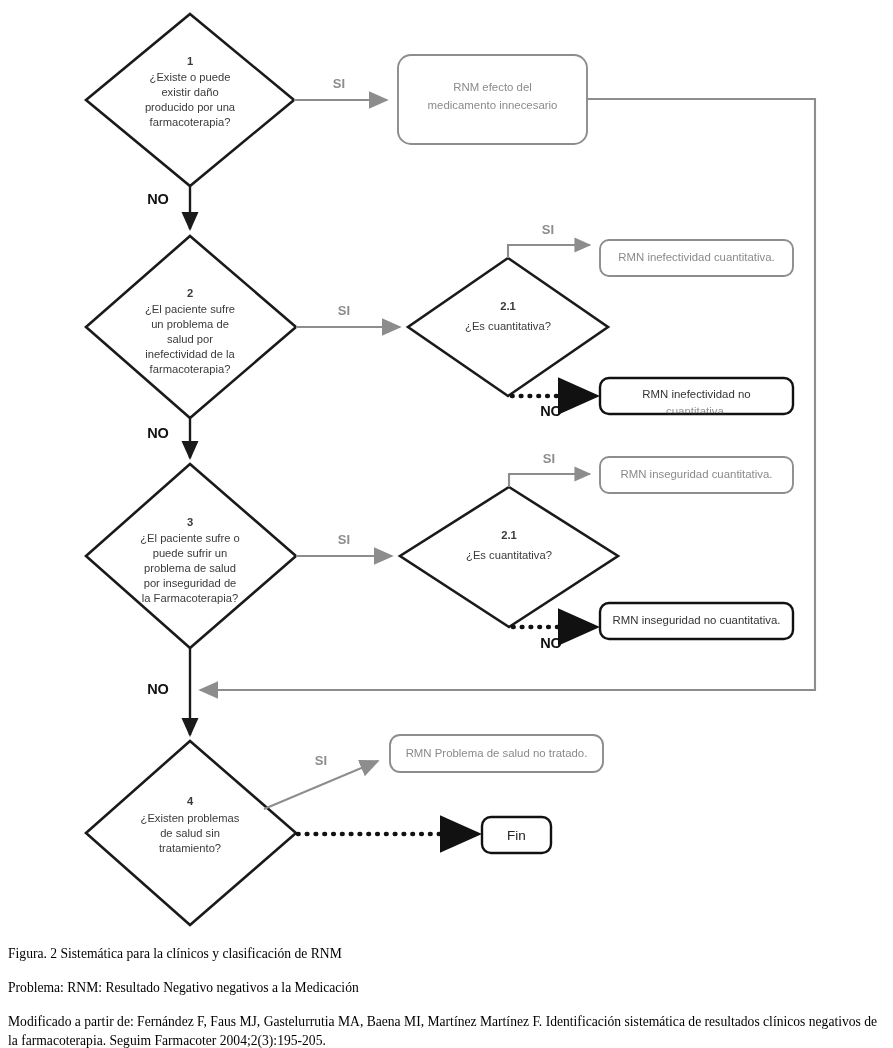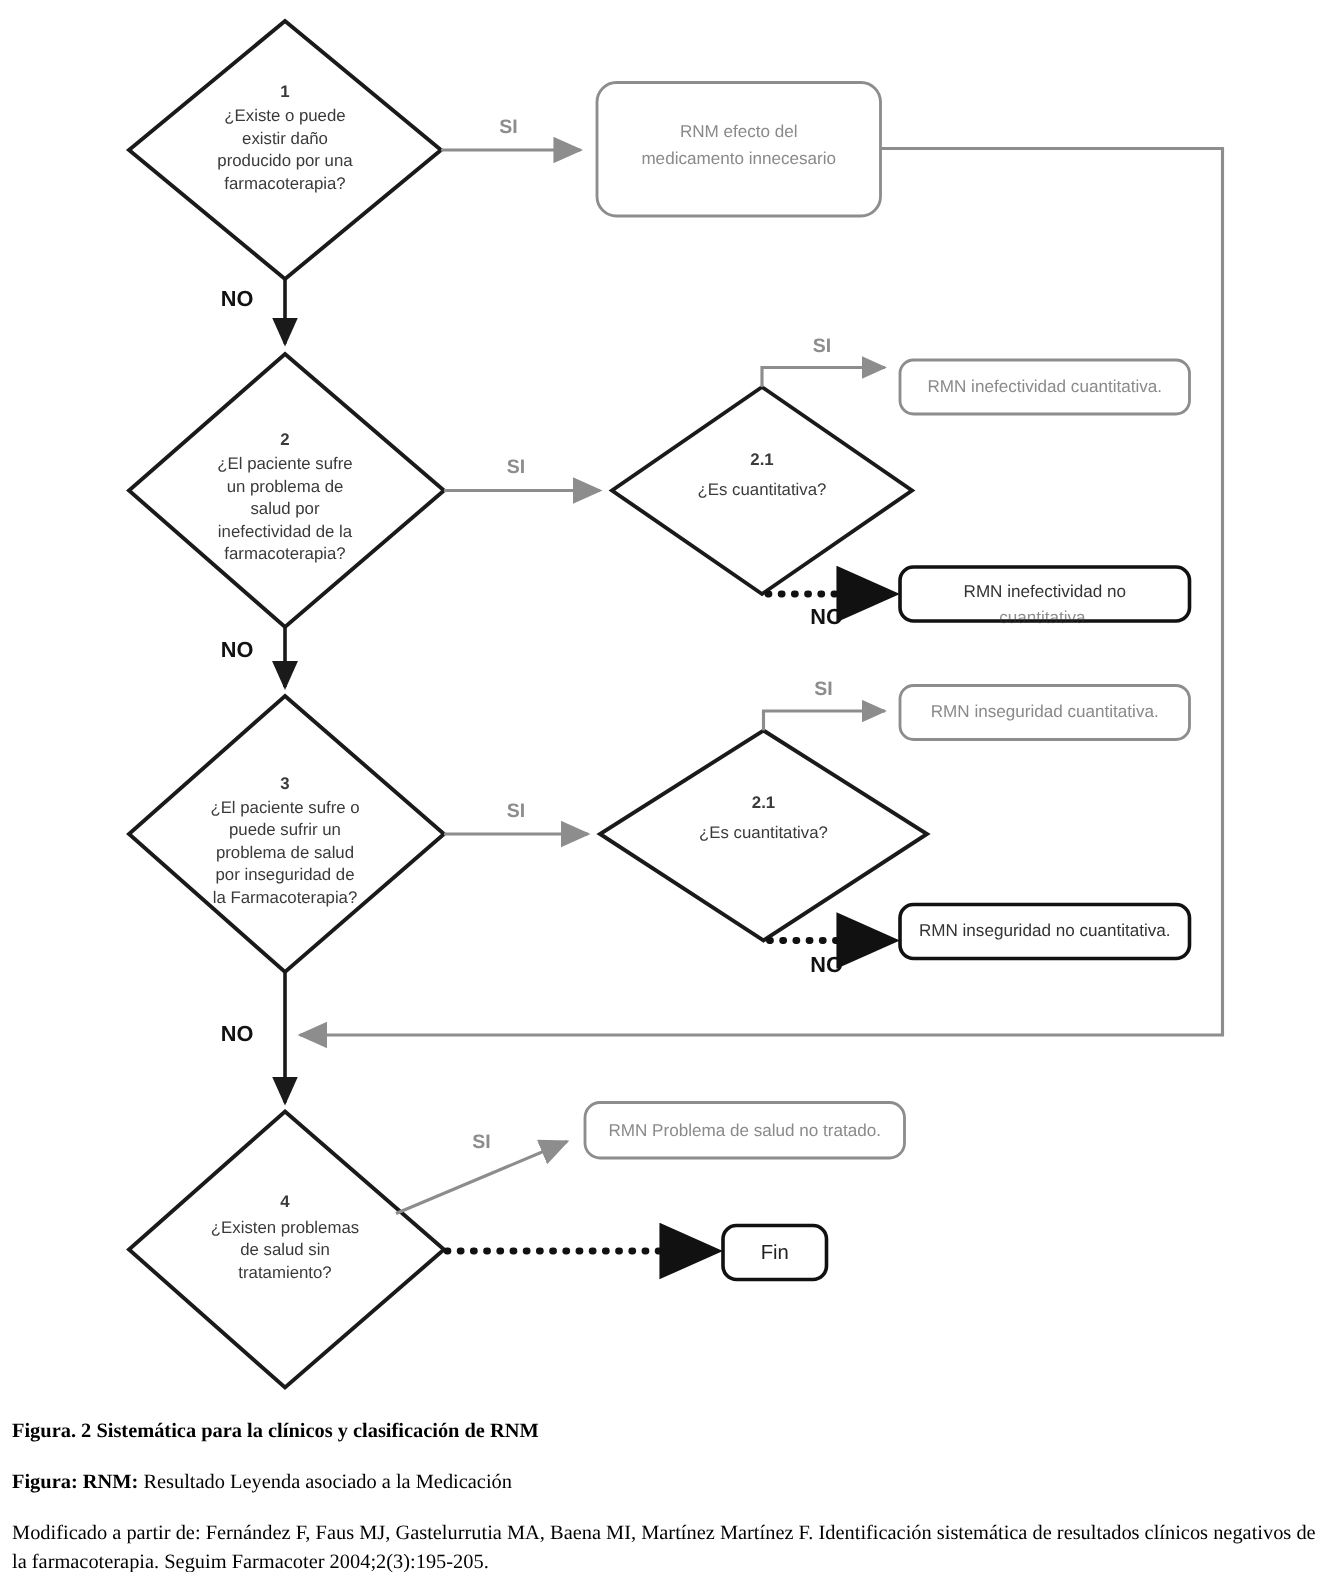--- a/index.html
+++ b/index.html
@@ -111,21 +111,21 @@
   }
   .cap-line {
     font-size: 13.6px;
     line-height: 1.34;
     margin-bottom: 16px;
   }
   .cap-line.last {
     margin-bottom: 0;
   }
   .cap-b {
-    font-weight: bold;
+    font-weight: normal;
   }
 </style>
 </head>
 <body>
 
 <div id="flow-wrap">
 <svg class="flow" viewBox="0 0 893 930" xmlns="http://www.w3.org/2000/svg">
   <defs>
     <marker id="arrow-gray" markerWidth="9" markerHeight="9" refX="7.4" refY="3.6" orient="auto">
       <path d="M0,0 L8,3.6 L0,7.2 z" fill="#8d8d8d"></path>
@@ -238,16 +238,16 @@
   <rect class="box-black" x="482" y="817" width="69" height="36" rx="9" ry="9"></rect>
   <text class="t-fin" x="516.5" y="836">Fin</text>
 </svg>
 </div>
 
 <div id="caption">
   <div class="cap-line">
     <span class="cap-b">Figura. 2</span><span class="cap-b"> Sistemática para la clínicos y clasificación de RNM</span>
   </div>
   <div class="cap-line">
-    <span class="cap-b">Figura: RNM:</span><span> Resultado Leyenda asociado a la Medicación</span>
+    <span class="cap-b">Problema: RNM:</span><span> Resultado Negativo negativos a la Medicación</span>
   </div>
   <div class="cap-line last">Modificado a partir de: Fernández F, Faus MJ, Gastelurrutia MA, Baena MI, Martínez Martínez F. Identificación sistemática de resultados clínicos negativos de la farmacoterapia. Seguim Farmacoter 2004;2(3):195-205.</div>
 </div>
 
 </body></html>

